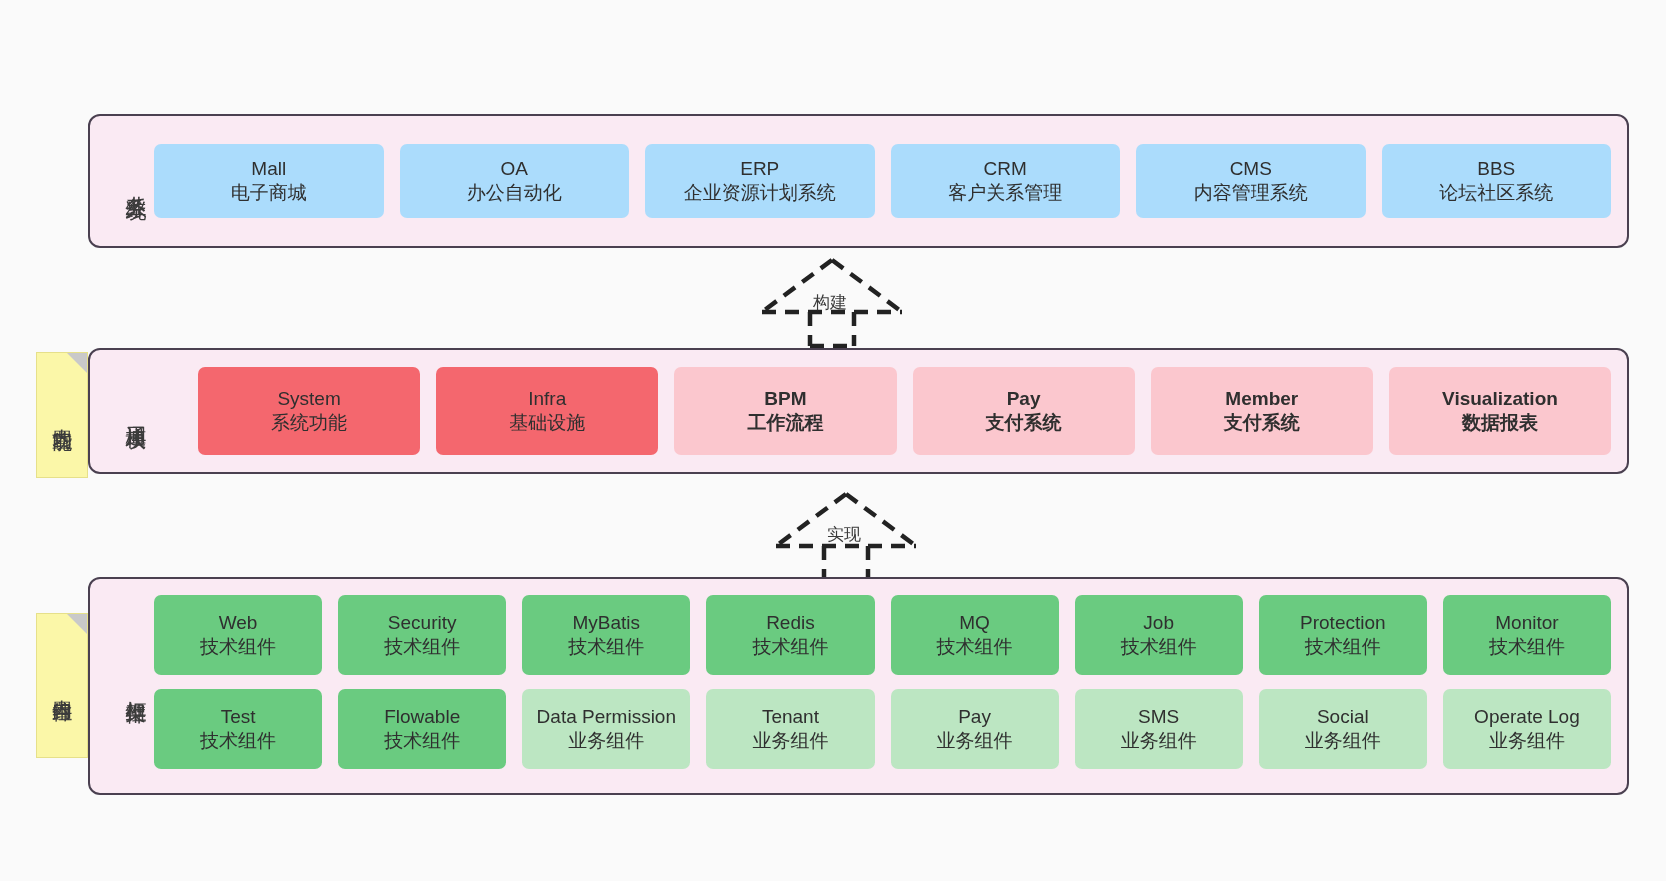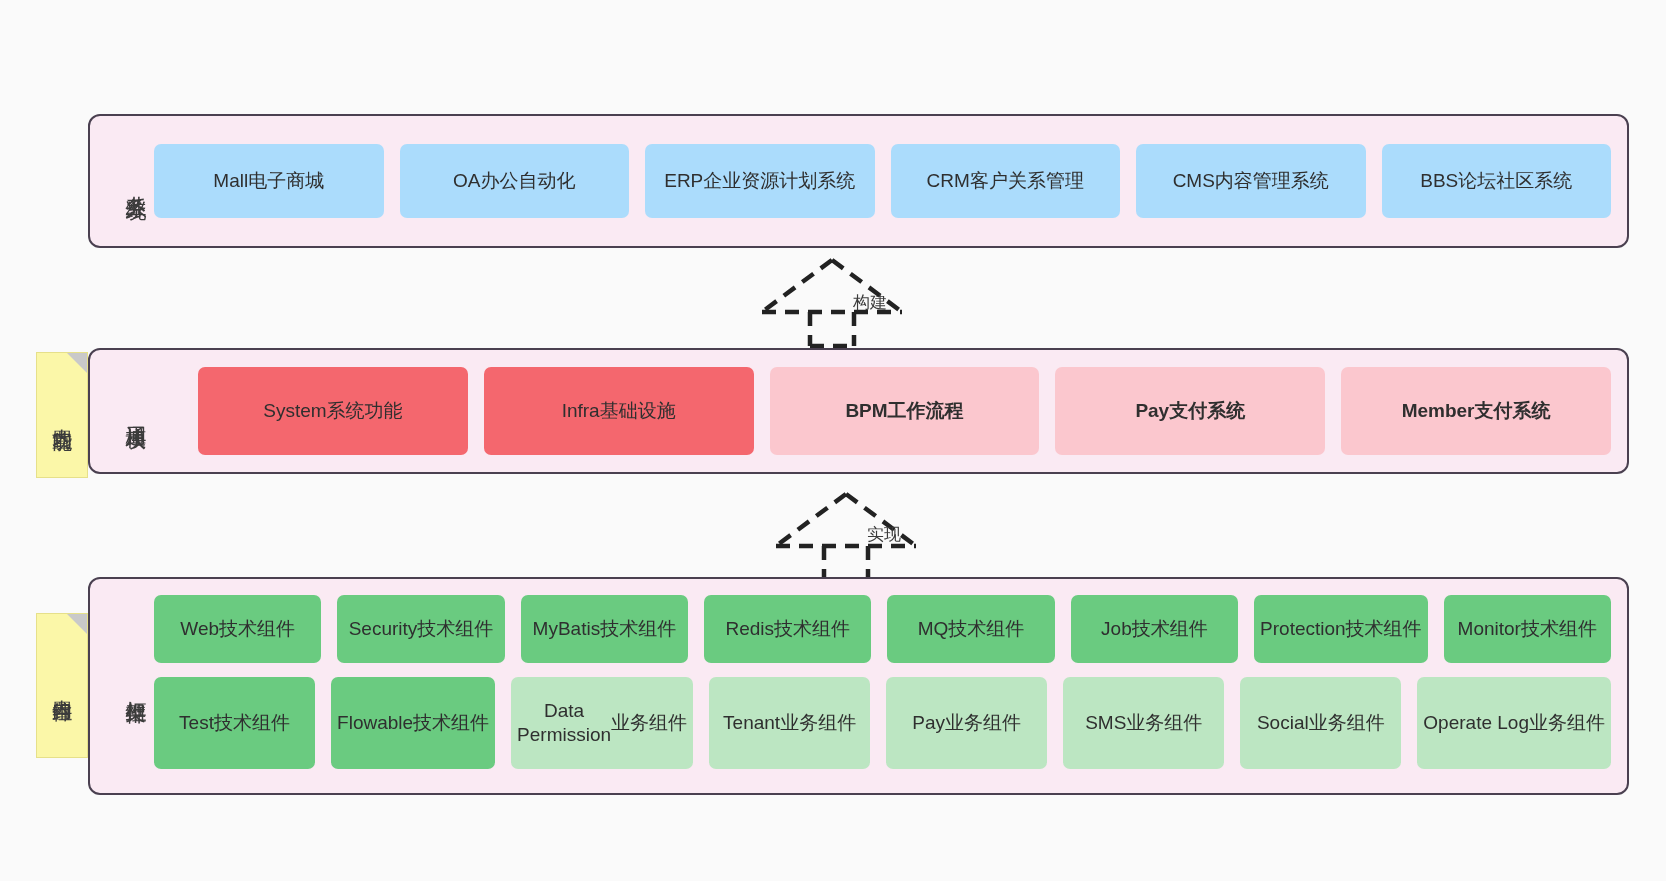--- a/index.html
+++ b/index.html
@@ -49,21 +49,21 @@
   .row{
     display:flex;
     gap:16px;
     flex:1 1 auto;
     align-items:stretch;
   }
   .card{
     flex:1 1 0;
     border-radius:7px;
     display:flex;
-    flex-direction:row;
+    flex-direction:column;
     align-items:center;
     justify-content:center;
     text-align:center;
     font-size:19px;
     line-height:1.28;
     color:#2f2f2f;
     padding:4px 6px;
     box-sizing:border-box;
   }
   .card .t1{white-space:nowrap;}
@@ -116,21 +116,20 @@
   #sticky-framework{left:36px;top:613px;height:145px;}
 
   
   .arrow{position:absolute;}
   .arrow-label{
     position:absolute;
     font-size:17px;
     color:#3b3b3b;
     background:transparent;
     white-space:nowrap;
-    margin-left:40px;
   }
   #arrow-build{left:752px;top:256px;width:160px;height:92px;}
   #label-build{left:813px;top:291px;}
   #arrow-impl{left:766px;top:490px;width:160px;height:92px;}
   #label-impl{left:827px;top:523px;}
 </style>
 </head>
 <body>
 
 <div class="canvas">
@@ -196,20 +195,24 @@
           <span class="t2">工作流程</span>
         </div>
         <div class="card c-pink">
           <span class="t1">Pay</span>
           <span class="t2">支付系统</span>
         </div>
         <div class="card c-pink">
           <span class="t1">Member</span>
           <span class="t2">支付系统</span>
         </div>
+        <div class="card c-pink">
+          <span class="t1">Visualization</span>
+          <span class="t2">数据报表</span>
+        </div>
       </div>
     </div>
   </div>
 
   <svg class="arrow" id="arrow-impl" viewBox="0 0 160 92">
     <path d="M80 4 L150 56 M80 4 L10 56" fill="none" stroke="#222" stroke-width="4.5" stroke-dasharray="14,9"></path>
     <path d="M10 56 L150 56" fill="none" stroke="#222" stroke-width="4.5" stroke-dasharray="14,9"></path>
     <path d="M58 56 L58 90 M102 56 L102 90 M58 90 L102 90" fill="none" stroke="#222" stroke-width="4.5" stroke-dasharray="14,9"></path>
   </svg>
   <div class="arrow-label" id="label-impl">实现</div>

